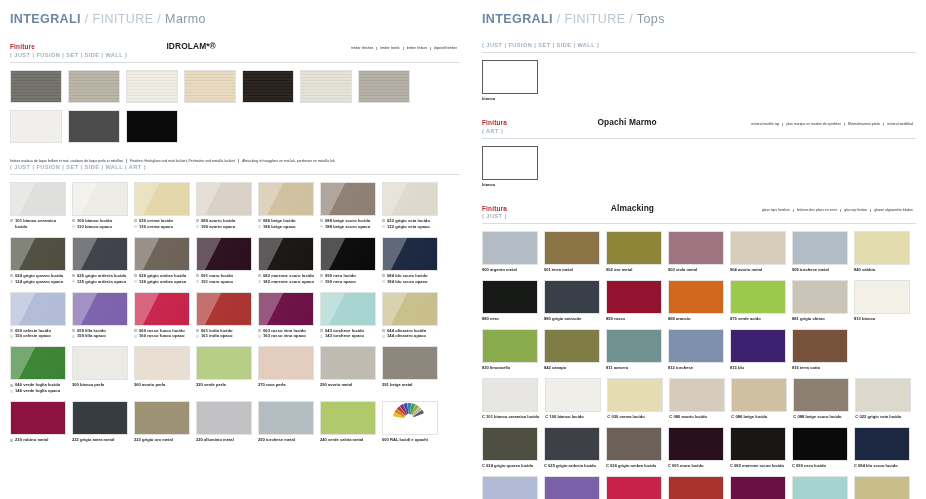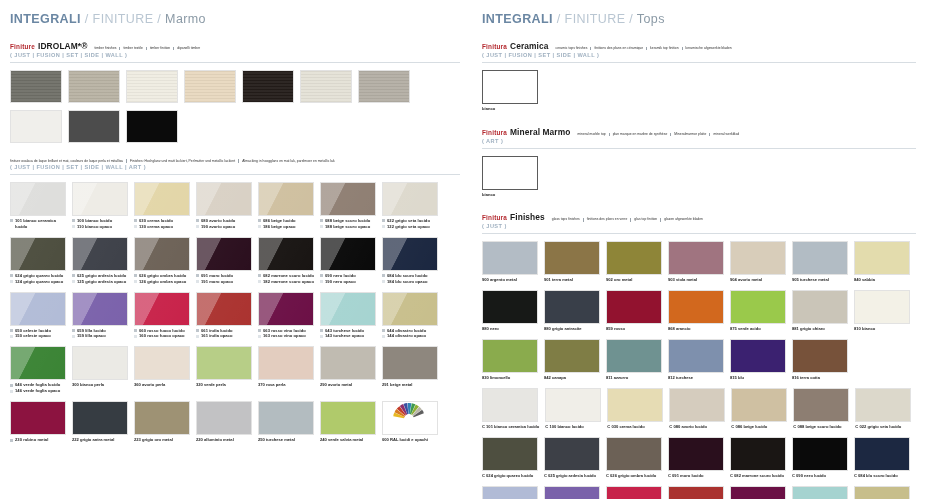--- a/index.html
+++ b/index.html
@@ -34,21 +34,21 @@
   }
   .bc-strong { font-weight: bold; color: #6b87a3; }
   .bc-sep    { color: #b9c6d2; font-weight: normal; }
   .bc-mid    { color: #b9c6d2; }
   .bc-last   { color: #8b9aa6; }
 
   
   .fin-head { margin-bottom: 2px; }
   .fin-line1 {
     display: flex; align-items: baseline;
-    white-space: nowrap; line-height: 1.05;
+    white-space: nowrap; line-height: 1.05; justify-content: space-between;
   }
   .fin-lbl {
     font-size: 6.4px; color: #b4292f; font-weight: bold;
     letter-spacing: .2px; margin-right: 3px;
   }
   .fin-name {
     font-size: 8.4px; font-weight: bold; color: #1b1b1b;
     letter-spacing: .1px; margin-right: 4px;
   }
   .fin-trans {
@@ -577,45 +577,35 @@
     <div class="breadcrumb">
       <span class="bc-strong">INTEGRALI</span>
       <span class="bc-sep">/</span>
       <span class="bc-mid">FINITURE</span>
       <span class="bc-sep">/</span>
       <span class="bc-last">Tops</span>
     </div>
     <div class="sections">
         <div class="sectionblock">
           <div class="fin-head">
-            <div class="fin-line1">
-              <span class="fin-lbl">Finitura</span>
-              <span class="fin-name">Ceramica</span>
-              <span class="fin-trans">
-                <span>ceramic tops finishes</span>
-                <span>finitions des plans en céramique</span>
-                <span>keramik top finition</span>
-                <span>keramische afgewerkte bladen</span>
-              </span>
-            </div>
             <div class="fin-codes">( JUST | FUSION | SET | SIDE | WALL )</div>
           </div>
           <div class="rule"></div>
           <div class="grid">
             <div class="cell">
               <div class="sw s-empty empty" style="background: rgb(255, 255, 255);"></div>
               <div class="cap-plain">bianco</div>
             </div>
           </div>
         </div>
         <div class="sectionblock">
           <div class="fin-head">
             <div class="fin-line1">
               <span class="fin-lbl">Finitura</span>
-              <span class="fin-name">Mineral Marmo</span>
+              <span class="fin-name">Opachi Marmo</span>
               <span class="fin-trans">
                 <span>mineral marble top</span>
                 <span>plan marque en marbre de synthèse</span>
                 <span>Mineralmarmor platte</span>
                 <span>mineral werkblad</span>
               </span>
             </div>
             <div class="fin-codes">( ART )</div>
           </div>
           <div class="rule"></div>
@@ -623,21 +613,21 @@
             <div class="cell">
               <div class="sw s-empty empty" style="background: rgb(255, 255, 255);"></div>
               <div class="cap-plain">bianco</div>
             </div>
           </div>
         </div>
         <div class="sectionblock">
           <div class="fin-head">
             <div class="fin-line1">
               <span class="fin-lbl">Finitura</span>
-              <span class="fin-name">Finishes</span>
+              <span class="fin-name">Almacking</span>
               <span class="fin-trans">
                 <span>glass tops finishes</span>
                 <span>finitions des plans en verre</span>
                 <span>glas top finition</span>
                 <span>glazen afgewerkte bladen</span>
               </span>
             </div>
             <div class="fin-codes">( JUST )</div>
           </div>
           <div class="rule"></div>

